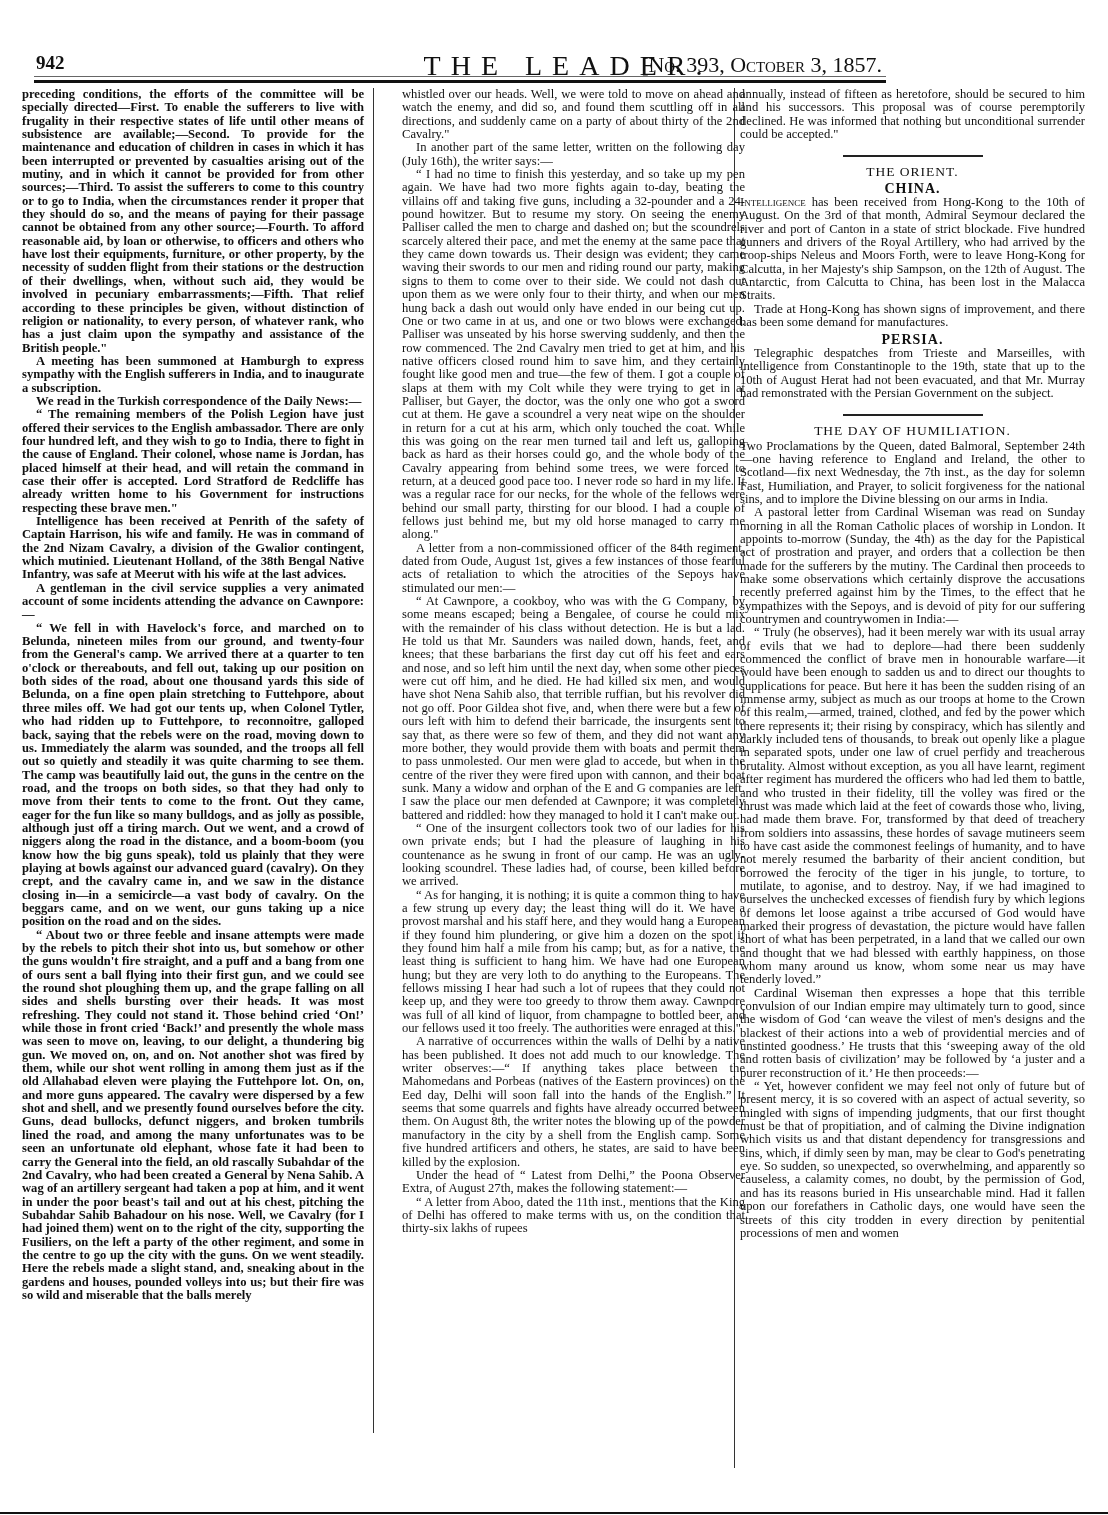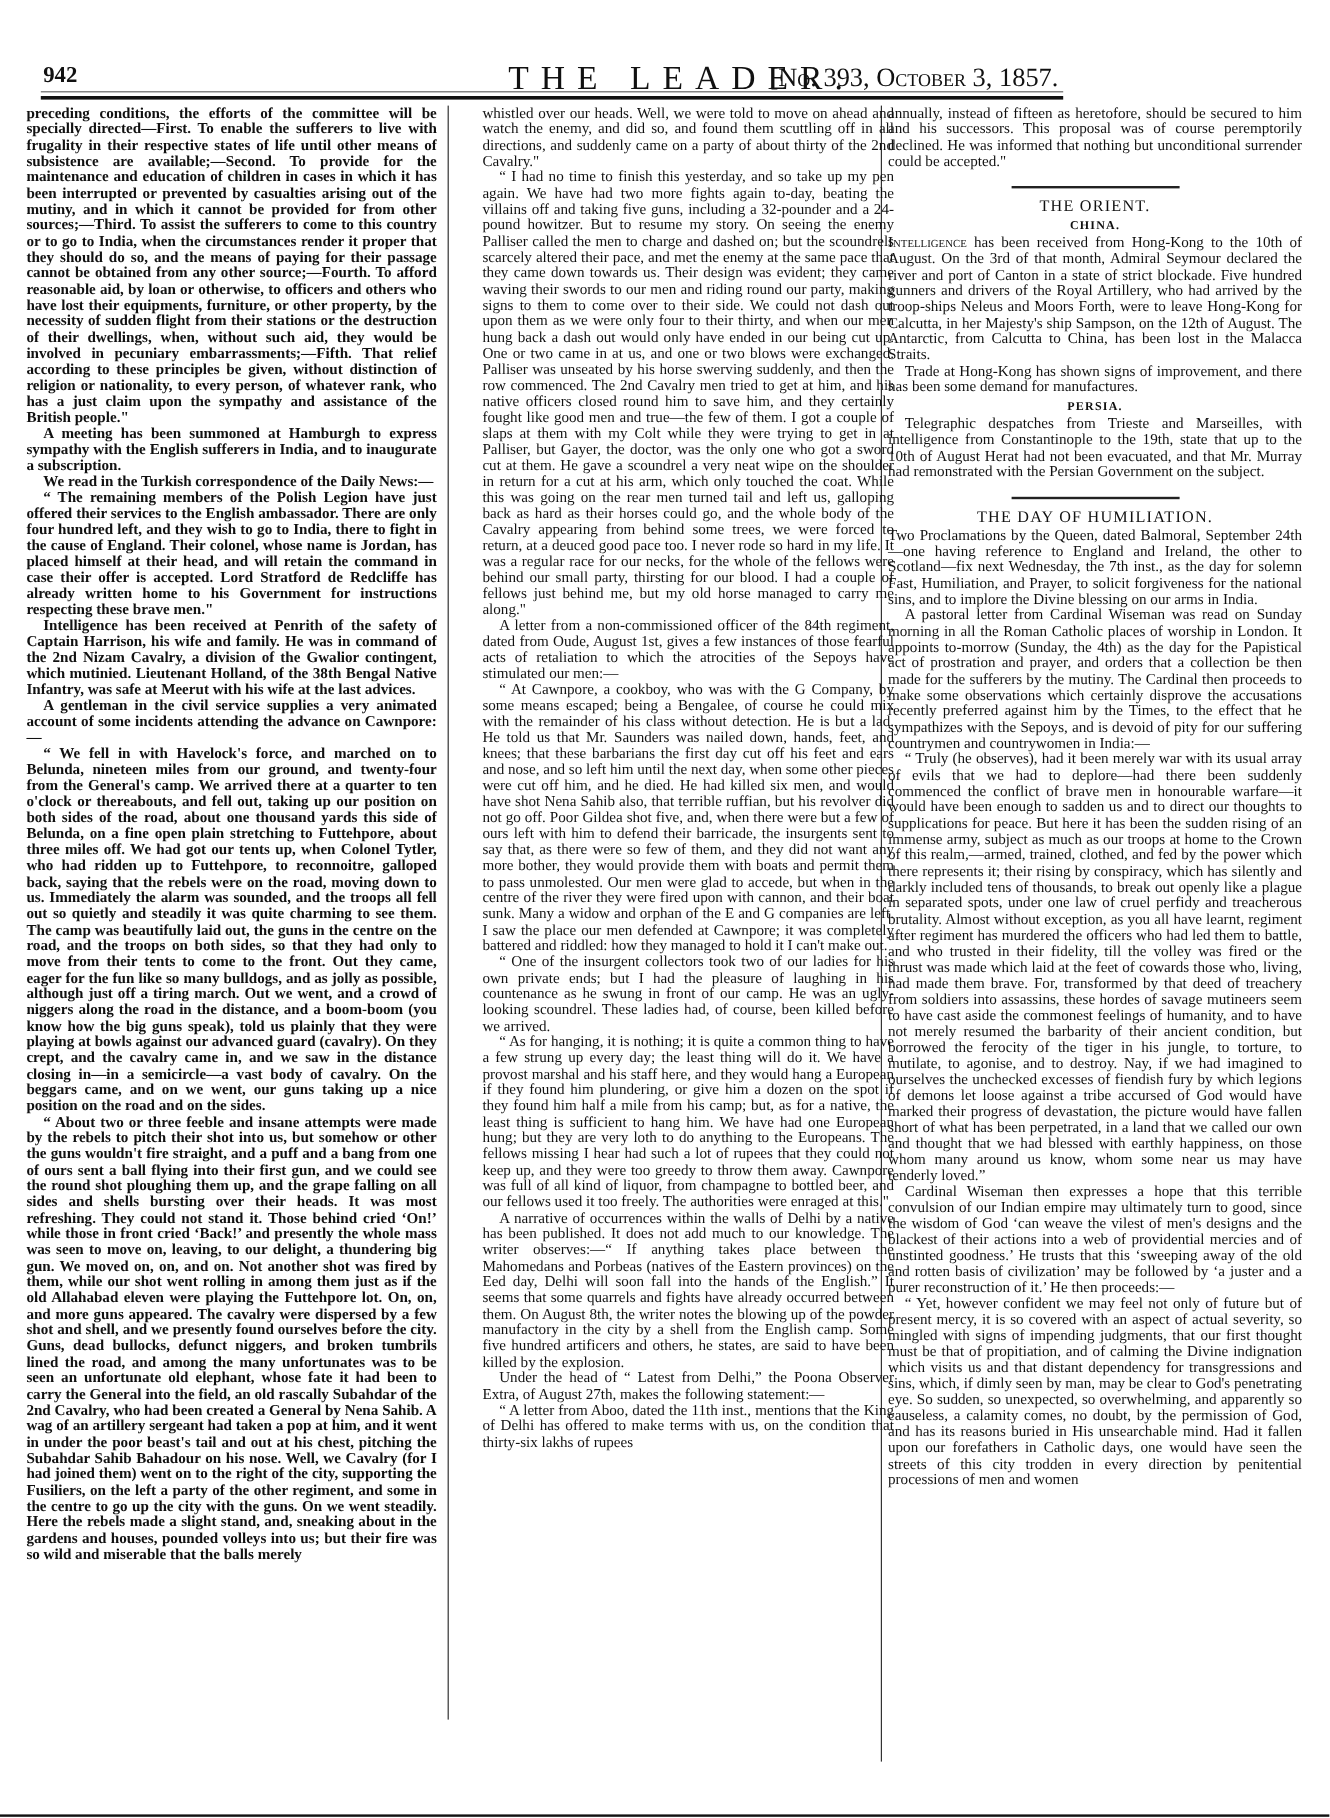--- a/index.html
+++ b/index.html
@@ -14,21 +14,21 @@
   .col1 { left: 22px; width: 342px; }
   .col2 { left: 402px; width: 343px; }
   .col3 { left: 740px; width: 345px; }
   .sep { position: absolute; top: 88px; width: 0; border-left: 1px solid #333; }
   .sep1 { left: 373px; height: 1345px; }
   .sep2 { left: 734px; height: 1380px; }
   p { margin: 0; text-indent: 14px; }
   p.noindent { text-indent: 0; }
   .bold { font-weight: bold; }
   h2 { font-family: Liberation Serif, serif; font-weight: normal; font-size: 13.5px; letter-spacing: 1px; text-align: center; margin: 8px 0 2px 0; }
-  h3 { font-family: "Liberation Serif", serif; font-weight: bold; font-size: 10px; letter-spacing: 1px; text-align: center; margin: 3px 0 1px 0; }
+  h3 { font-family: "Liberation Serif", serif; font-weight: bold; font-size: 14px; letter-spacing: 1px; text-align: center; margin: 3px 0 1px 0; }
   .short-rule { width: 140px; margin: 14px auto 6px auto; border-top: 2px solid #222; }
   .sc { font-variant: small-caps; margin-top: 40px; }
   .bottom-rule { position: absolute; left: 0; right: 0; top: 1512px; border-top: 2px solid #111; }
 </style>
 </head>
 <body>
 
 <div class="masthead">
   <div class="page-num">942</div>
   <div class="title">THE LEADER.</div>
@@ -46,20 +46,21 @@
   <p class="bold">We read in the Turkish correspondence of the Daily News:—</p>
   <p class="bold">“ The remaining members of the Polish Legion have just offered their services to the English ambassador. There are only four hundred left, and they wish to go to India, there to fight in the cause of England. Their colonel, whose name is Jordan, has placed himself at their head, and will retain the command in case their offer is accepted. Lord Stratford de Redcliffe has already written home to his Government for instructions respecting these brave men."</p>
   <p class="bold">Intelligence has been received at Penrith of the safety of Captain Harrison, his wife and family. He was in command of the 2nd Nizam Cavalry, a division of the Gwalior contingent, which mutinied. Lieutenant Holland, of the 38th Bengal Native Infantry, was safe at Meerut with his wife at the last advices.</p>
   <p class="bold">A gentleman in the civil service supplies a very animated account of some incidents attending the advance on Cawnpore:—</p>
   <p class="bold">“ We fell in with Havelock's force, and marched on to Belunda, nineteen miles from our ground, and twenty-four from the General's camp. We arrived there at a quarter to ten o'clock or thereabouts, and fell out, taking up our position on both sides of the road, about one thousand yards this side of Belunda, on a fine open plain stretching to Futtehpore, about three miles off. We had got our tents up, when Colonel Tytler, who had ridden up to Futtehpore, to reconnoitre, galloped back, saying that the rebels were on the road, moving down to us. Immediately the alarm was sounded, and the troops all fell out so quietly and steadily it was quite charming to see them. The camp was beautifully laid out, the guns in the centre on the road, and the troops on both sides, so that they had only to move from their tents to come to the front. Out they came, eager for the fun like so many bulldogs, and as jolly as possible, although just off a tiring march. Out we went, and a crowd of niggers along the road in the distance, and a boom-boom (you know how the big guns speak), told us plainly that they were playing at bowls against our advanced guard (cavalry). On they crept, and the cavalry came in, and we saw in the distance closing in—in a semicircle—a vast body of cavalry. On the beggars came, and on we went, our guns taking up a nice position on the road and on the sides.</p>
   <p class="bold">“ About two or three feeble and insane attempts were made by the rebels to pitch their shot into us, but somehow or other the guns wouldn't fire straight, and a puff and a bang from one of ours sent a ball flying into their first gun, and we could see the round shot ploughing them up, and the grape falling on all sides and shells bursting over their heads. It was most refreshing. They could not stand it. Those behind cried ‘On!’ while those in front cried ‘Back!’ and presently the whole mass was seen to move on, leaving, to our delight, a thundering big gun. We moved on, on, and on. Not another shot was fired by them, while our shot went rolling in among them just as if the old Allahabad eleven were playing the Futtehpore lot. On, on, and more guns appeared. The cavalry were dispersed by a few shot and shell, and we presently found ourselves before the city. Guns, dead bullocks, defunct niggers, and broken tumbrils lined the road, and among the many unfortunates was to be seen an unfortunate old elephant, whose fate it had been to carry the General into the field, an old rascally Subahdar of the 2nd Cavalry, who had been created a General by Nena Sahib. A wag of an artillery sergeant had taken a pop at him, and it went in under the poor beast's tail and out at his chest, pitching the Subahdar Sahib Bahadour on his nose. Well, we Cavalry (for I had joined them) went on to the right of the city, supporting the Fusiliers, on the left a party of the other regiment, and some in the centre to go up the city with the guns. On we went steadily. Here the rebels made a slight stand, and, sneaking about in the gardens and houses, pounded volleys into us; but their fire was so wild and miserable that the balls merely</p>
 </div>
 
 <div class="col col2">
   <p class="noindent">whistled over our heads. Well, we were told to move on ahead and watch the enemy, and did so, and found them scuttling off in all directions, and suddenly came on a party of about thirty of the 2nd Cavalry."</p>
+  <p>In another part of the same letter, written on the following day (July 16th), the writer says:—</p>
   <p>“ I had no time to finish this yesterday, and so take up my pen again. We have had two more fights again to-day, beating the villains off and taking five guns, including a 32-pounder and a 24-pound howitzer. But to resume my story. On seeing the enemy Palliser called the men to charge and dashed on; but the scoundrels scarcely altered their pace, and met the enemy at the same pace that they came down towards us. Their design was evident; they came waving their swords to our men and riding round our party, making signs to them to come over to their side. We could not dash out upon them as we were only four to their thirty, and when our men hung back a dash out would only have ended in our being cut up. One or two came in at us, and one or two blows were exchanged. Palliser was unseated by his horse swerving suddenly, and then the row commenced. The 2nd Cavalry men tried to get at him, and his native officers closed round him to save him, and they certainly fought like good men and true—the few of them. I got a couple of slaps at them with my Colt while they were trying to get in at Palliser, but Gayer, the doctor, was the only one who got a sword cut at them. He gave a scoundrel a very neat wipe on the shoulder in return for a cut at his arm, which only touched the coat. While this was going on the rear men turned tail and left us, galloping back as hard as their horses could go, and the whole body of the Cavalry appearing from behind some trees, we were forced to return, at a deuced good pace too. I never rode so hard in my life. It was a regular race for our necks, for the whole of the fellows were behind our small party, thirsting for our blood. I had a couple of fellows just behind me, but my old horse managed to carry me along."</p>
   <p>A letter from a non-commissioned officer of the 84th regiment, dated from Oude, August 1st, gives a few instances of those fearful acts of retaliation to which the atrocities of the Sepoys have stimulated our men:—</p>
   <p>“ At Cawnpore, a cookboy, who was with the G Company, by some means escaped; being a Bengalee, of course he could mix with the remainder of his class without detection. He is but a lad. He told us that Mr. Saunders was nailed down, hands, feet, and knees; that these barbarians the first day cut off his feet and ears and nose, and so left him until the next day, when some other pieces were cut off him, and he died. He had killed six men, and would have shot Nena Sahib also, that terrible ruffian, but his revolver did not go off. Poor Gildea shot five, and, when there were but a few of ours left with him to defend their barricade, the insurgents sent to say that, as there were so few of them, and they did not want any more bother, they would provide them with boats and permit them to pass unmolested. Our men were glad to accede, but when in the centre of the river they were fired upon with cannon, and their boat sunk. Many a widow and orphan of the E and G companies are left. I saw the place our men defended at Cawnpore; it was completely battered and riddled: how they managed to hold it I can't make out.</p>
   <p>“ One of the insurgent collectors took two of our ladies for his own private ends; but I had the pleasure of laughing in his countenance as he swung in front of our camp. He was an ugly-looking scoundrel. These ladies had, of course, been killed before we arrived.</p>
   <p>“ As for hanging, it is nothing; it is quite a common thing to have a few strung up every day; the least thing will do it. We have a provost marshal and his staff here, and they would hang a European if they found him plundering, or give him a dozen on the spot if they found him half a mile from his camp; but, as for a native, the least thing is sufficient to hang him. We have had one European hung; but they are very loth to do anything to the Europeans. The fellows missing I hear had such a lot of rupees that they could not keep up, and they were too greedy to throw them away. Cawnpore was full of all kind of liquor, from champagne to bottled beer, and our fellows used it too freely. The authorities were enraged at this."</p>
   <p>A narrative of occurrences within the walls of Delhi by a native has been published. It does not add much to our knowledge. The writer observes:—“ If anything takes place between the Mahomedans and Porbeas (natives of the Eastern provinces) on the Eed day, Delhi will soon fall into the hands of the English.” It seems that some quarrels and fights have already occurred between them. On August 8th, the writer notes the blowing up of the powder manufactory in the city by a shell from the English camp. Some five hundred artificers and others, he states, are said to have been killed by the explosion.</p>
   <p>Under the head of “ Latest from Delhi,” the Poona Observer Extra, of August 27th, makes the following statement:—</p>
   <p>“ A letter from Aboo, dated the 11th inst., mentions that the King of Delhi has offered to make terms with us, on the condition that thirty-six lakhs of rupees</p>
 </div>
 

